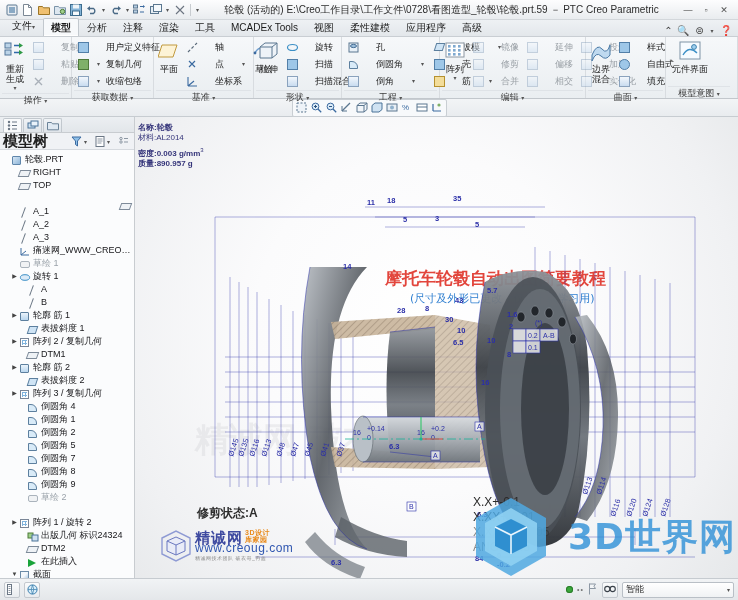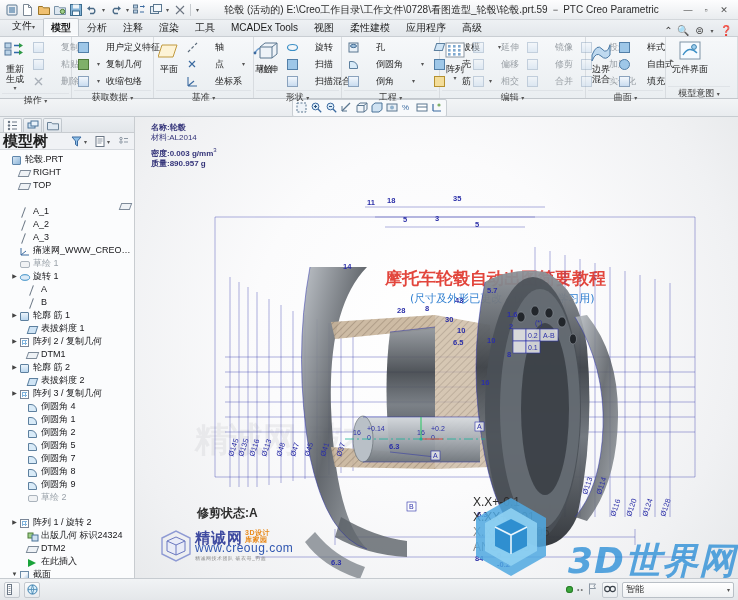--- a/index.html
+++ b/index.html
@@ -114,21 +114,21 @@
   .drft { position:absolute; left:1px; top:2px; width:9px; height:8px; background:#cfe4f5;
           border:1px solid #5c7f9e; transform:skewX(-18deg);}
   .curve { position:absolute; left:1px; top:2px; width:10px; height:7px; border:1px solid #aab3bc;
            border-radius:2px; background:#f0f2f4;}
 
   
   .canvas { flex:1; position:relative; overflow:hidden;
             background: radial-gradient(circle at 48% 45%, #ffffff 0%, #fbfbfc 42%, #f0f1f3 78%, #e6e8ea 100%);}
   .wm-big { position:absolute; font-family:"DejaVu Serif","Liberation Serif",serif;
             color:rgba(150,150,155,0.13); font-weight:bold; pointer-events:none; white-space:nowrap;}
-  .info { position:absolute; left:16px; top:6px; color:#35357a; font-size:8px; line-height:10px;}
+  .info { position:absolute; left:3px; top:6px; color:#35357a; font-size:8px; line-height:10px;}
   .info .b { font-weight:bold;}
   .sup { font-size:6px; vertical-align:super;}
   .title-red { position:absolute; color:#e2453c; font-weight:bold;
                font-family:"DejaVu Sans","Liberation Sans",sans-serif;}
   .title-blue { position:absolute; color:#2f7fd0; font-family:"DejaVu Sans","Liberation Sans",sans-serif;}
   .trimstate { position:absolute; color:#2d2d2d; font-size:12px; font-weight:bold;}
   .tolbox { position:absolute; color:#2b2b2b; font-size:12px; line-height:15px; white-space:nowrap;}
 
   .creolog { position:absolute; display:flex; align-items:center; gap:2px;}
   .creolog .cube3 { width:34px; height:34px; position:relative;}
@@ -492,53 +492,53 @@
               </svg>
           </span>
           <span class="lbl">阵列</span>
           <span class="caret">▾</span>
         </div>
         <div class="col">
           <div class="ritem dis">
             <span class="ico">
                 <span class="sq2" style="opacity:.45"></span>
               </span>
-            <span>延伸</span>
+            <span>镜像</span>
           </div>
           <div class="ritem dis">
             <span class="ico">
                 <span class="sq2" style="opacity:.45"></span>
               </span>
-            <span>偏移</span>
+            <span>修剪</span>
           </div>
           <div class="ritem dis">
             <span class="ico">
                 <span class="sq2" style="opacity:.45"></span>
               </span>
-            <span>相交</span>
+            <span>合并</span>
           </div>
         </div>
         <div class="col">
           <div class="ritem dis">
             <span class="ico">
                 <span class="sq2" style="opacity:.45"></span>
               </span>
-            <span>镜像</span>
+            <span>延伸</span>
           </div>
           <div class="ritem dis">
             <span class="ico">
                 <span class="sq2" style="opacity:.45"></span>
               </span>
-            <span>修剪</span>
+            <span>偏移</span>
           </div>
           <div class="ritem dis">
             <span class="ico">
                 <span class="sq2" style="opacity:.45"></span>
               </span>
-            <span>合并</span>
+            <span>相交</span>
           </div>
         </div>
         <div class="col">
           <div class="ritem dis">
             <span class="ico">
                 <span class="sq2" style="opacity:.45"></span>
               </span>
             <span>投影</span>
           </div>
           <div class="ritem dis">
@@ -1176,21 +1176,21 @@
               <span class="creo-org">3D设计</span>
               <span class="creo-org">库家园</span>
             </span>
           </div>
           <div class="creo-url">www.creoug.com</div>
           <div class="creo-sub">精诚网技术团队  破衣哥_冉鑫</div>
         </div>
       </div>
 
       <div class="wm3d">
-        <div style="display:flex; align-items:flex-end; gap:14px;font-style:italic;">
+        <div style="display:flex; align-items:center; gap:14px;">
           <svg width="86" height="86" viewBox="0 0 86 86">
             <path d="M43 4 L78 24 L78 62 L43 82 L8 62 L8 24 Z" fill="#4fa8e0" opacity="0.85"></path>
             <path d="M43 14 L69 29 L69 57 L43 72 L17 57 L17 29 Z" fill="#8fd0f2" opacity="0.9"></path>
             <path d="M27 33 L43 25 L59 33 L59 52 L43 60 L27 52 Z" fill="#2f8fd0"></path>
             <path d="M27 33 L43 41 L59 33 M43 41 L43 60" fill="none" stroke="#e8f5fd" stroke-width="1.6"></path>
           </svg>
           <div>
             <div class="txt">3D世界网</div>
           </div>
         </div>

